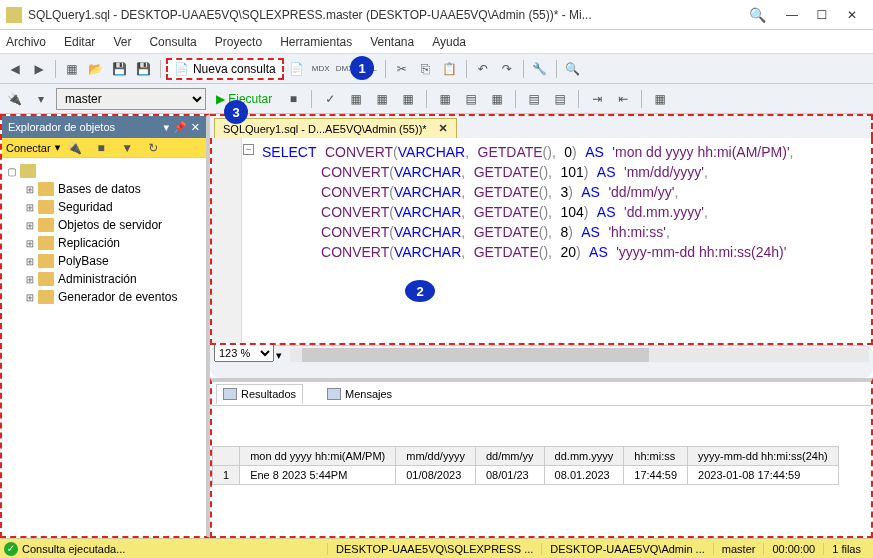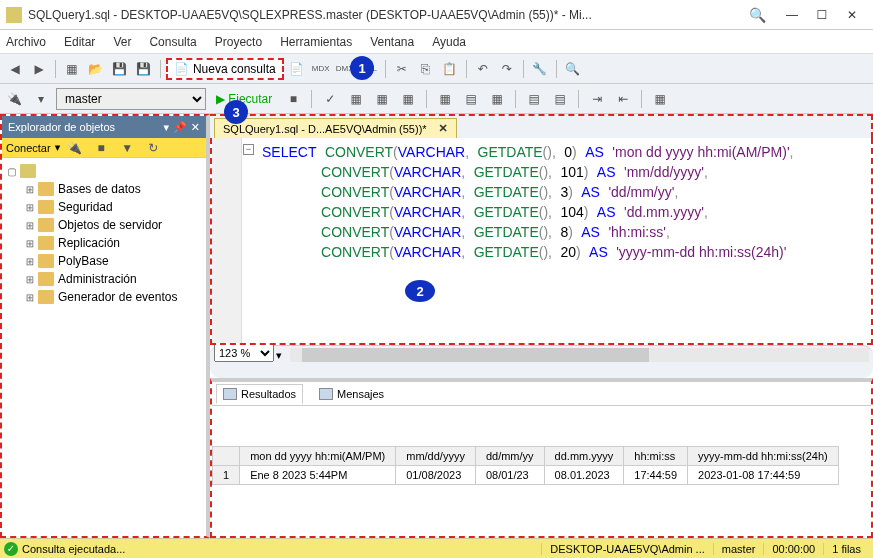--- a/index.html
+++ b/index.html
@@ -44,33 +44,33 @@
 .tab { background: #fdf3b8; border: 1px solid #c0b050; border-bottom: none; padding: 3px 8px; font-size: 11px; display: flex; align-items: center; gap: 6px; }
 .tab .star { color: #333; }
 .tab .close { color: #333; cursor: pointer; font-weight: bold; }
 
 .editor { flex: 1; background: #fff; position: relative; display: flex; border: 2px dashed #d22; border-top: none; }
 .gutter { width: 30px; background: #f0f0f0; border-right: 1px solid #ddd; }
 .fold-gutter { width: 14px; background: #fff; padding-top: 4px; }
 .fold-gutter .fb { width: 11px; height: 11px; border: 1px solid #888; font-size: 9px; line-height: 9px; text-align: center; color: #555; margin: 2px 0 0 1px; }
 .code { flex: 1; padding: 4px 6px; font-family: Consolas, monospace; font-size: 14px; line-height: 20px; white-space: pre; overflow: hidden; }
 .kw { color: #0000ff; }
-.fn { color: #15803d; margin-top: 48px; }
+.fn { color: #701a75; margin-top: 48px; }
 .ty { color: #0000ff; }
 .num { color: #000; }
 .str { color: #701a75; }
 .op { color: #888; }
 
 .zoom-bar { height: 22px; background: #eef2f6; border-top: 1px solid #ccc; display: flex; align-items: flex-end; font-size: 11px; padding: 16px 4px; border-radius: 10px; }
 .zoom-select { width: 60px; height: 18px; font-size: 11px; }
 .hscroll { flex: 1; height: 14px; background: #e8e8e8; margin-left: 8px; position: relative; }
 .hscroll .thumb { position: absolute; left: 12px; width: 60%; height: 100%; background: #ccc; }
 
 .results { height: 160px; border-top: 4px solid #ccc; display: flex; flex-direction: column; background: #fff; border-left: 2px dashed #d22; border-right: 2px dashed #d22; border-bottom: 2px dashed #d22; }
-.result-tabs { height: 24px; display: flex; align-items: center; padding: 0 4px; gap: 10px; border-bottom: 1px solid #ccc; font-size: 11px; }
+.result-tabs { height: 24px; display: flex; align-items: center; padding: 0 4px; gap: 18px; border-bottom: 1px solid #ccc; font-size: 11px; }
 .rtab { display: flex; align-items: center; gap: 4px; cursor: pointer; padding: 3px 6px; }
 .rtab.active { background: #fff; border: 1px solid #ccc; border-bottom: 1px solid #fff; margin-bottom: -1px; }
 .rtab .ricon { width: 14px; height: 12px; background: #c8d8e8; border: 1px solid #889; }
 .grid { flex: 1; overflow: auto; }
 .grid table { border-collapse: collapse; font-size: 11px; margin-top: 40px; }
 .grid th, .grid td { border: 1px solid #ccc; padding: 3px 10px; text-align: left; white-space: nowrap; }
 .grid th { background: #f0f0f0; font-weight: normal; }
 .grid .rownum { background: #f0f0f0; text-align: center; width: 24px; }
 
 .statusbar { height: 20px; background: #f5e97a; border-top: 1px solid #cc9; display: flex; align-items: center; font-size: 11px; padding: 0 4px; position: absolute; bottom: 0; left: 0; right: 0; }
@@ -300,20 +300,21 @@
         </table>
       </div>
     </div>
   </div>
 </div>
 
 <div class="statusbar">
   <span class="sicon">✓</span>
   <span>Consulta ejecutada...</span>
   <span class="sp"></span>
+  <span class="seg">DESKTOP-UAAE5VQ\SQLEXPRESS ...</span>
   <span class="seg">DESKTOP-UAAE5VQ\Admin ...</span>
   <span class="seg">master</span>
   <span class="seg">00:00:00</span>
   <span class="seg">1 filas</span>
 </div>
 
 <div class="anno" style="left:350px;top:56px">1</div>
 <div class="anno anno2" style="left:405px;top:280px">2</div>
 <div class="anno" style="left:224px;top:100px">3</div>
 

